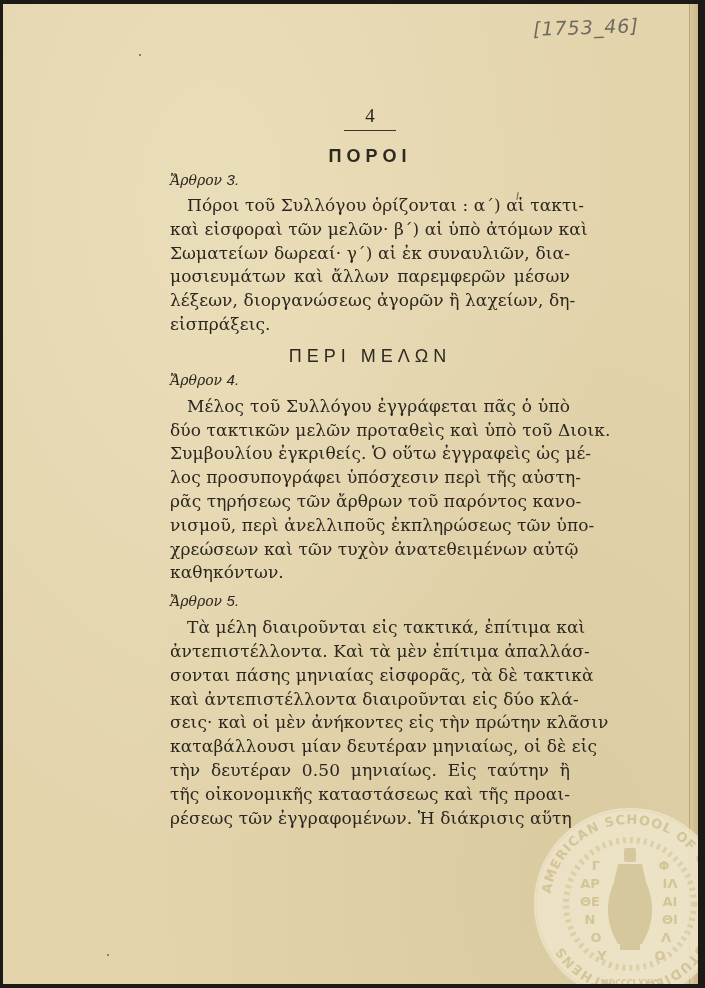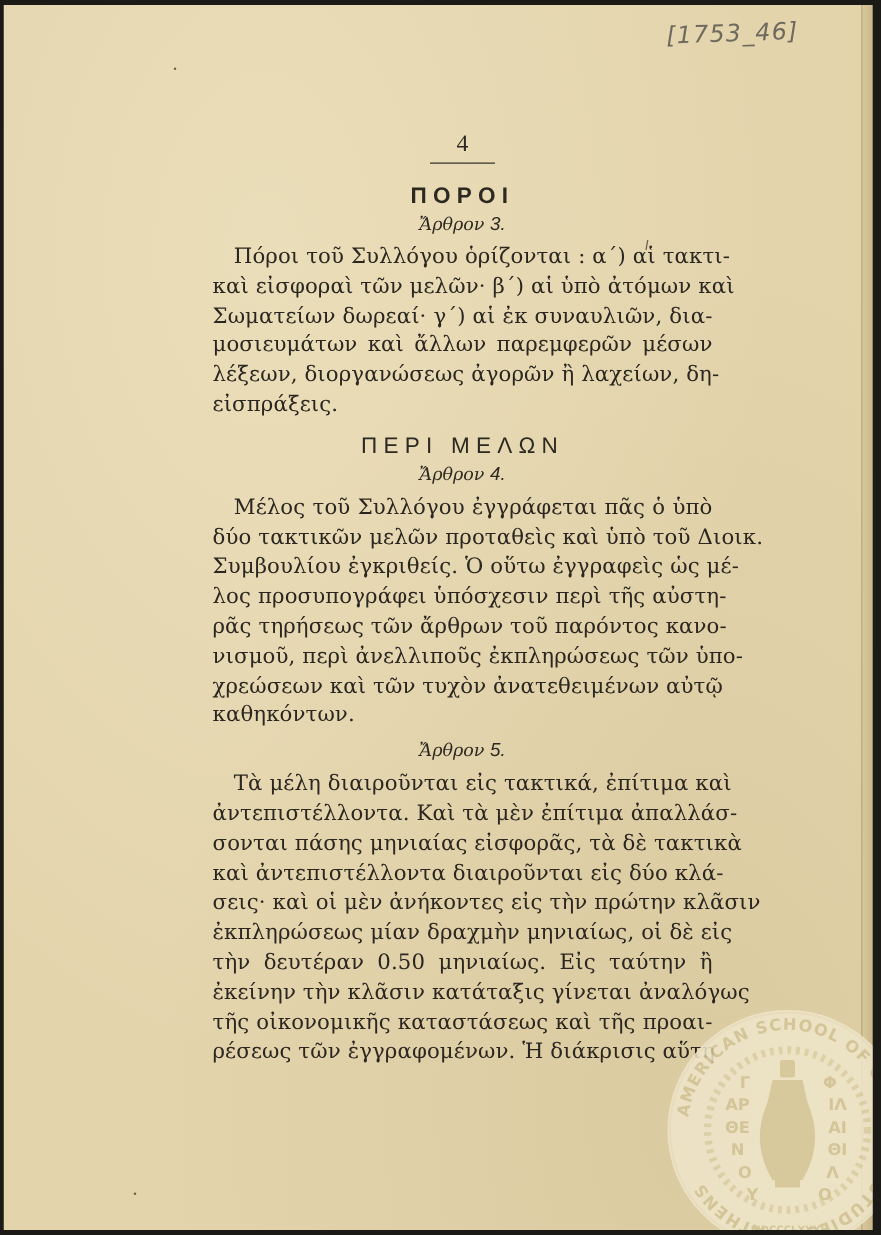--- a/index.html
+++ b/index.html
@@ -66,21 +66,21 @@
       text-align: center;
       font-family: "Liberation Sans", sans-serif;
       font-size: 18px;
       letter-spacing: 5px;
       font-weight: normal;
       color: #2d2921;
     }
     .section-title.s1 { margin-top: 13px; height: 24px; line-height: 24px; font-weight: bold; }
     .section-title.s2 { margin-top: 7px; height: 24px; line-height: 24px; }
     .article-heading {
-      text-align: center;
+      text-align: left;
       font-family: "DejaVu Serif", serif;
       font-style: italic;
       font-size: 14px;
       height: 24px;
       line-height: 24px;
       color: #2d2921;
     }
     .article-heading .num {
       font-style: normal;
       font-family: "Liberation Sans", sans-serif;
@@ -183,23 +183,22 @@
     <div class="article-heading" style="margin-top:4px;">
       <span>Ἄρθρον</span>
       <span class="num">5.</span>
     </div>
     <div class="para" style="margin-top:3px;">
       <span class="line indent">Τὰ μέλη διαιροῦνται εἰς τακτικά, ἐπίτιμα καὶ</span>
       <span class="line">ἀντεπιστέλλοντα. Καὶ τὰ μὲν ἐπίτιμα ἀπαλλάσ-</span>
       <span class="line">σονται πάσης μηνιαίας εἰσφορᾶς, τὰ δὲ τακτικὰ</span>
       <span class="line">καὶ ἀντεπιστέλλοντα διαιροῦνται εἰς δύο κλά-</span>
       <span class="line">σεις· καὶ οἱ μὲν ἀνήκοντες εἰς τὴν πρώτην κλᾶσιν</span>
-      <span class="line">ἐκπληρώσεως μίαν δραχμὴν μηνιαίως, οἱ δὲ εἰς</span>
+      <span class="line">καταβάλλουσι μίαν δευτέραν μηνιαίως, οἱ δὲ εἰς</span>
       <span class="line">τὴν δευτέραν 0.50 μηνιαίως. Εἰς ταύτην ἢ</span>
-      <span class="line">ἐκείνην τὴν κλᾶσιν κατάταξις γίνεται ἀναλόγως</span>
       <span class="line">τῆς οἰκονομικῆς καταστάσεως καὶ τῆς προαι-</span>
       <span class="line">ρέσεως τῶν ἐγγραφομένων. Ἡ διάκρισις αὕτη</span>
     </div>
   </div>
 
   <svg class="seal" viewBox="0 0 200 200" xmlns="http://www.w3.org/2000/svg">
     <defs>
       <path id="sealArc" d="M 100,100 m -80,0 a 80,80 0 1,1 160,0 a 80,80 0 1,1 -160,0"></path>
     </defs>
     <circle cx="100" cy="100" r="96" fill="#efe6cb"></circle>

